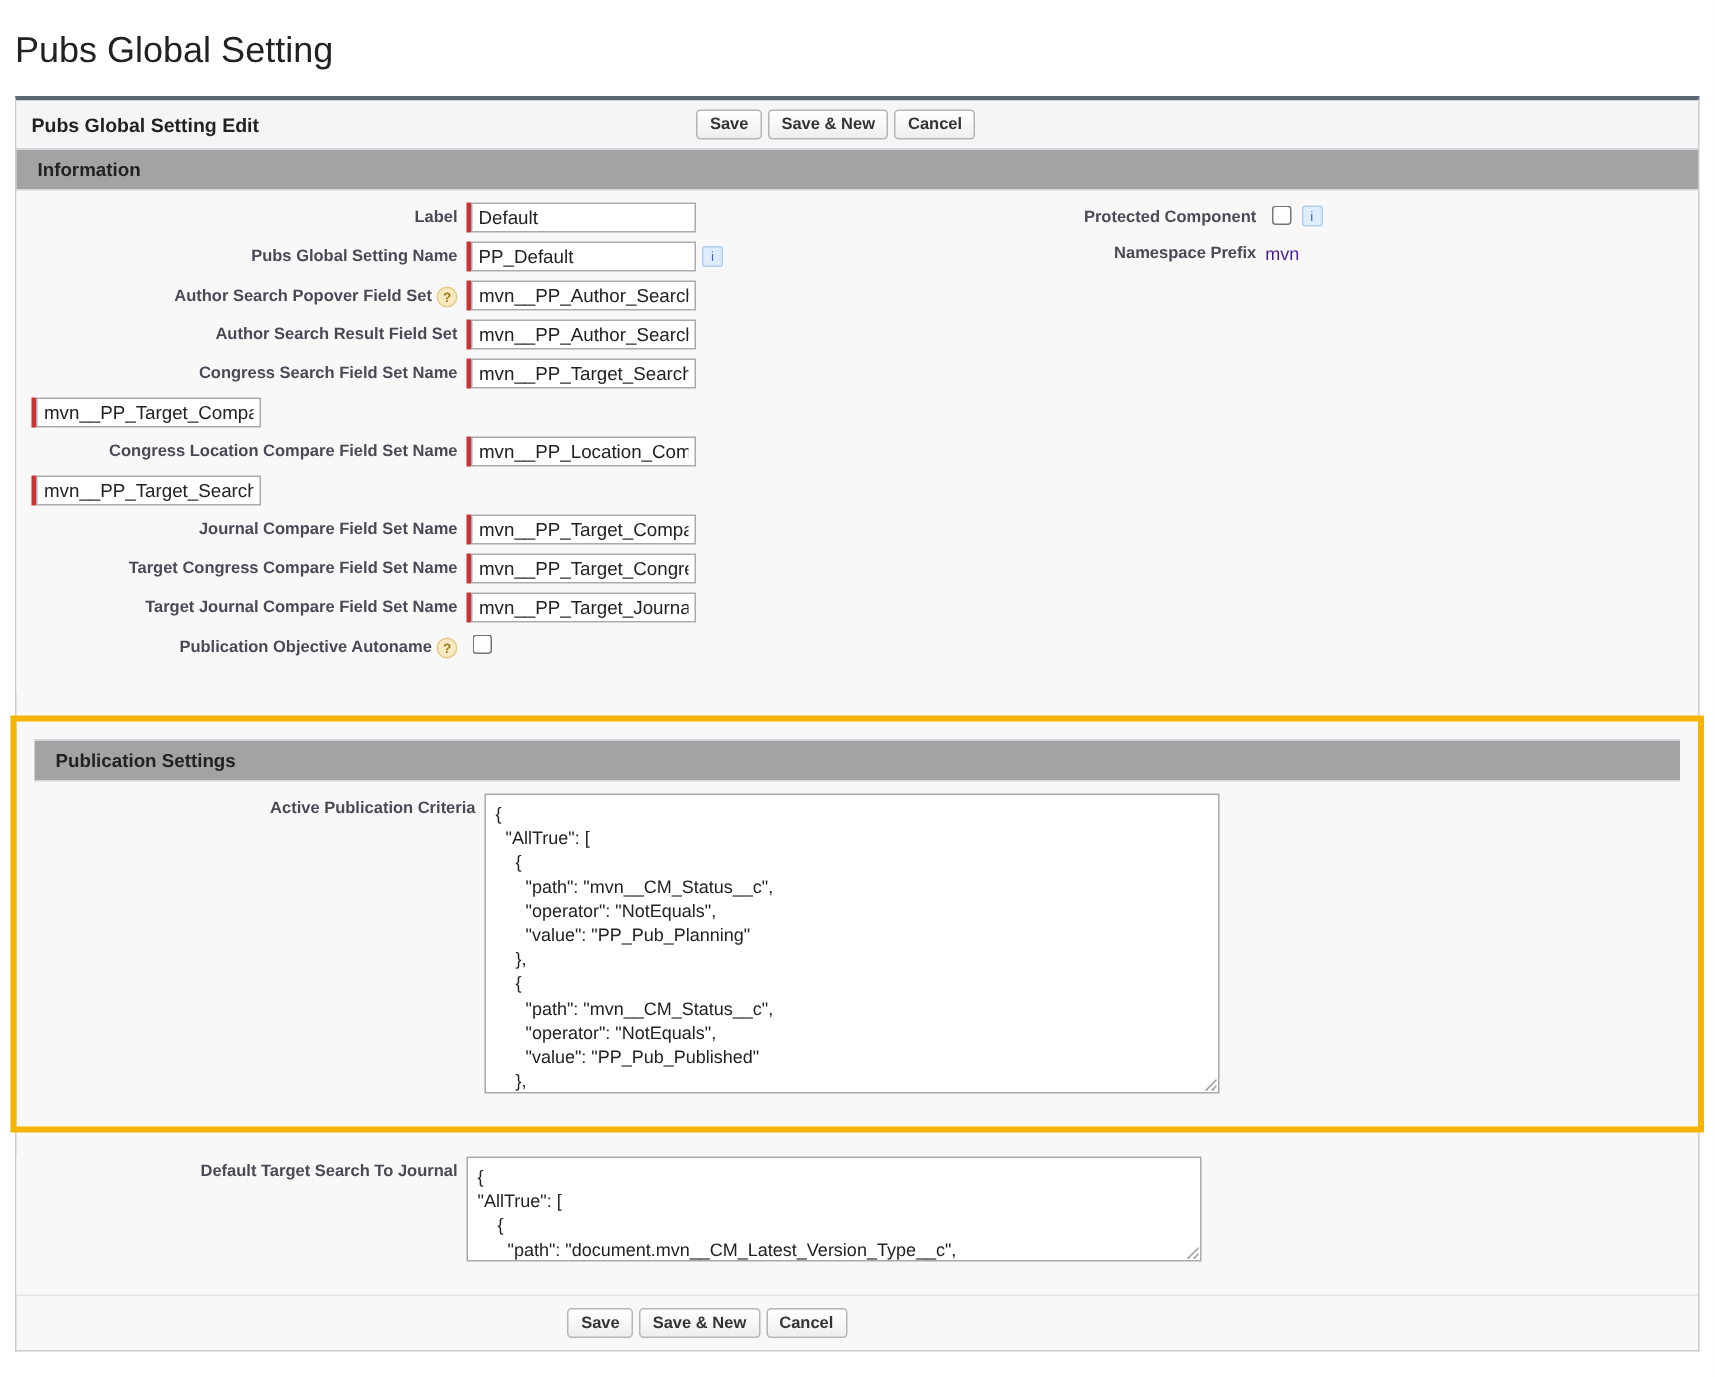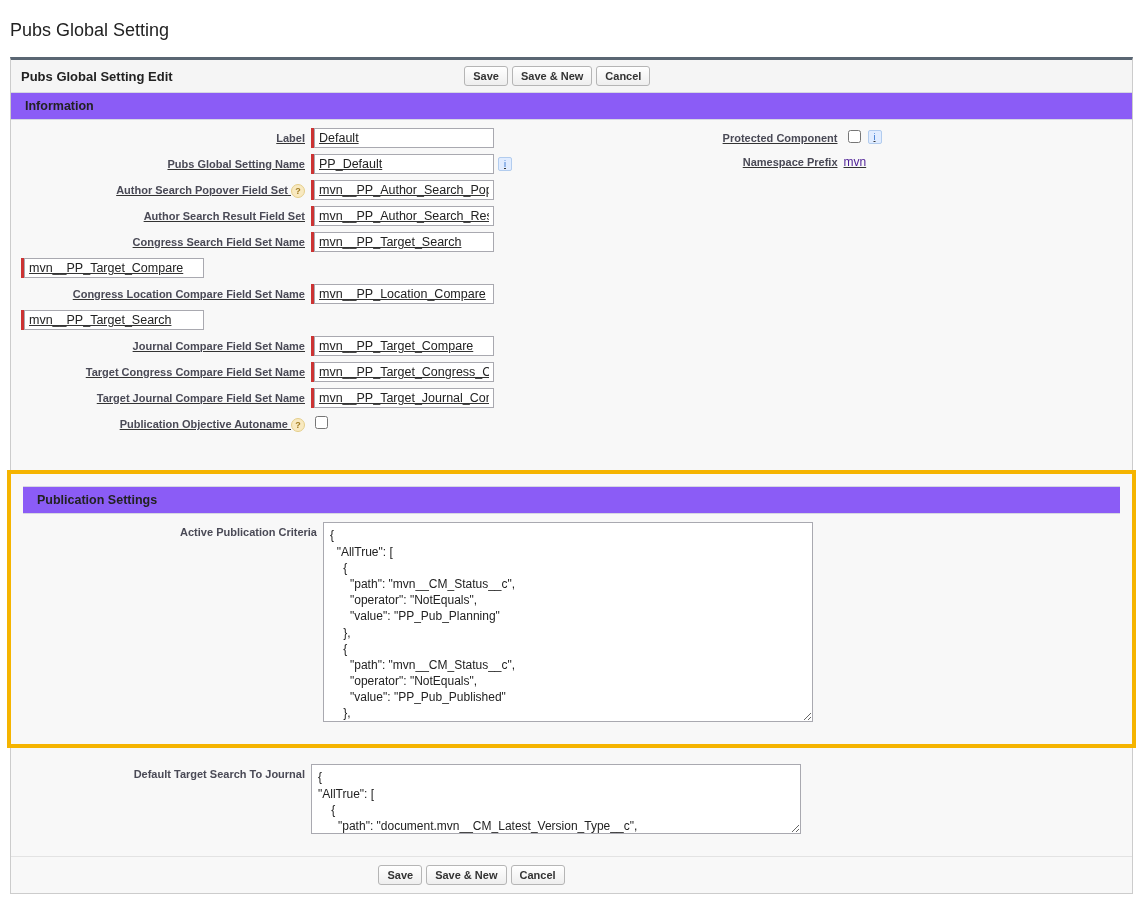--- a/index.html
+++ b/index.html
@@ -5,21 +5,21 @@
   * { box-sizing: border-box; }
   body {
     margin: 0;
     padding: 10px;
     font-family: Arial, Helvetica, sans-serif;
     font-size: 12px;
     color: #333;
     background: #fff;
   }
   .page-title {
-    font-size: 18px;
+    font-size: 24px;
     color: #222;
     margin: 10px 0 16px 0;
     font-weight: normal;
   }
   .panel {
     border: 1px solid #ccc;
     border-top: 3px solid #5a6673;
     background: #f8f8f8;
   }
   .panel-header {
@@ -60,37 +60,36 @@
     font-size: 11px;
     padding: 3px 8px;
     border: 1px solid #b5b5b5;
     border-radius: 3px;
     background: linear-gradient(#fff,#eee);
     color: #333;
     cursor: pointer;
     font-weight: bold;
   }
   .section-header {
-    background: #8b5cf6;
+    background: #a3a3a3;
     padding: 6px 14px;
     font-weight: bold;
     font-size: 12.5px;
     color: #222;
     border-top: 1px solid #d6d7e2;
     border-bottom: 1px solid #d6d7e2;
   }
   .section-body {
     background: #f8f8f8;
     padding: 8px 10px 16px 10px;
   }
   .form-grid {
     display: grid;
     grid-template-columns: 1fr 1fr;
     column-gap: 24px;
-    text-decoration: underline;
   }
   .form-row {
     display: flex;
     align-items: flex-start;
     margin-bottom: 6px;
   }
   .form-label {
     flex: 0 0 290px;
     text-align: right;
     font-size: 11px;
@@ -107,21 +106,21 @@
   }
   .req-input {
     display: flex;
     align-items: stretch;
   }
   .req-bar {
     width: 3px;
     background: #c33;
   }
   input.text-input {
-    width: 180px;
+    width: 150px;
     padding: 2px 4px;
     font-size: 12.5px;
     border: 1px solid #a9a9b0;
     background: #fff;
     color: #222;
   }
   textarea.ta {
     width: 490px;
     padding: 4px 6px;
     font-size: 12px;

